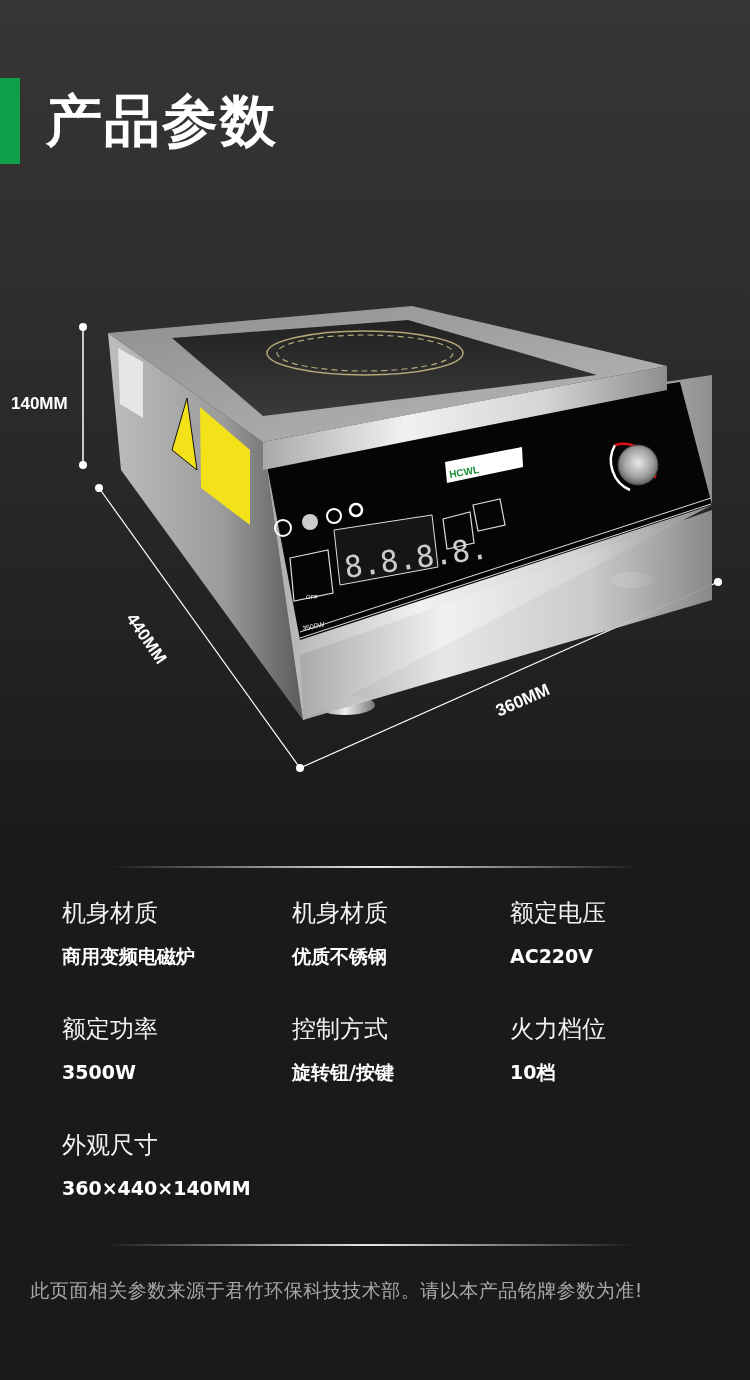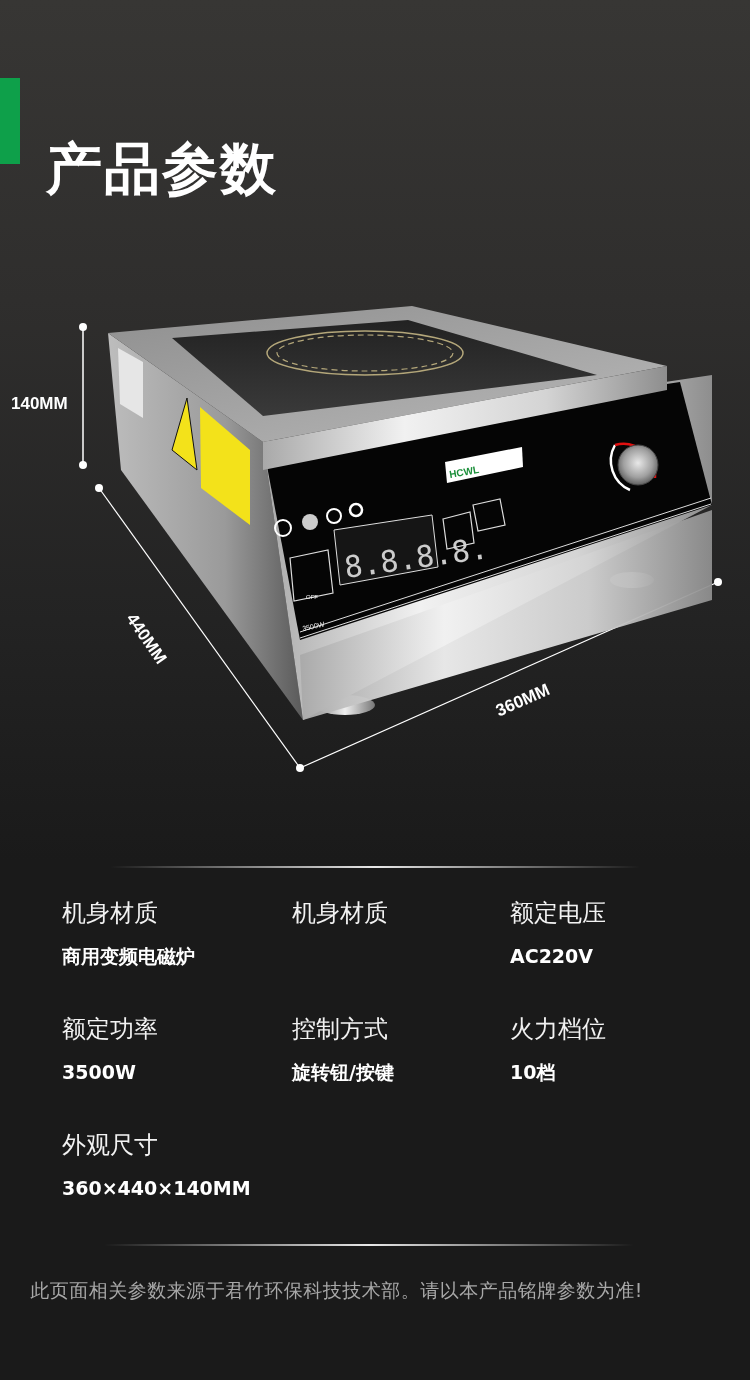--- a/index.html
+++ b/index.html
@@ -8,21 +8,21 @@
     background: linear-gradient(180deg, #373634 0px, #2f2e2d 300px, #232323 620px, #1a1a1a 860px, #1a1a1a 1380px);
     font-family: "DejaVu Sans", "Liberation Sans", sans-serif;
     color: #fff;
     position: relative;
     overflow: hidden;
   }
   .header { position: absolute; left: 0; top: 78px; height: 88px; width: 750px; }
   .header-bar { position: absolute; left: 0; top: 0; width: 20px; height: 86px; background: #0ea04a; }
   .header-title {
     position: absolute; left: 46px; top: 8px;
-    font-size: 56px; font-weight: bold; letter-spacing: 2px; color: #fff; line-height: 70px; margin-top: 48px;
+    font-size: 56px; font-weight: bold; letter-spacing: 2px; color: #fff; line-height: 70px;
   }
 
   .product { position: absolute; left: 0; top: 290px; width: 750px; height: 500px; }
 
   .dim-label { position: absolute; color: #fff; font-weight: bold; font-size: 17px; font-family: "Liberation Sans", sans-serif; }
 
   .divider {
     position: absolute; height: 2px;
     background: linear-gradient(90deg, rgba(255,255,255,0) 0%, rgba(255,255,255,0.9) 50%, rgba(255,255,255,0) 100%);
   }
@@ -149,20 +149,21 @@
 
 <div class="divider" style="left:110px; top:866px; width:530px;"></div>
 
 <div class="specs">
   <div class="spec" style="left:0; top:0;">
     <div class="spec-label">机身材质</div>
     <div class="spec-value">商用变频电磁炉</div>
   </div>
   <div class="spec" style="left:230px; top:0;">
     <div class="spec-label">机身材质</div>
+    <div class="spec-value">优质不锈钢</div>
   </div>
   <div class="spec" style="left:448px; top:0;">
     <div class="spec-label">额定电压</div>
     <div class="spec-value">AC220V</div>
   </div>
 
   <div class="spec" style="left:0; top:116px;">
     <div class="spec-label">额定功率</div>
     <div class="spec-value">3500W</div>
   </div>

